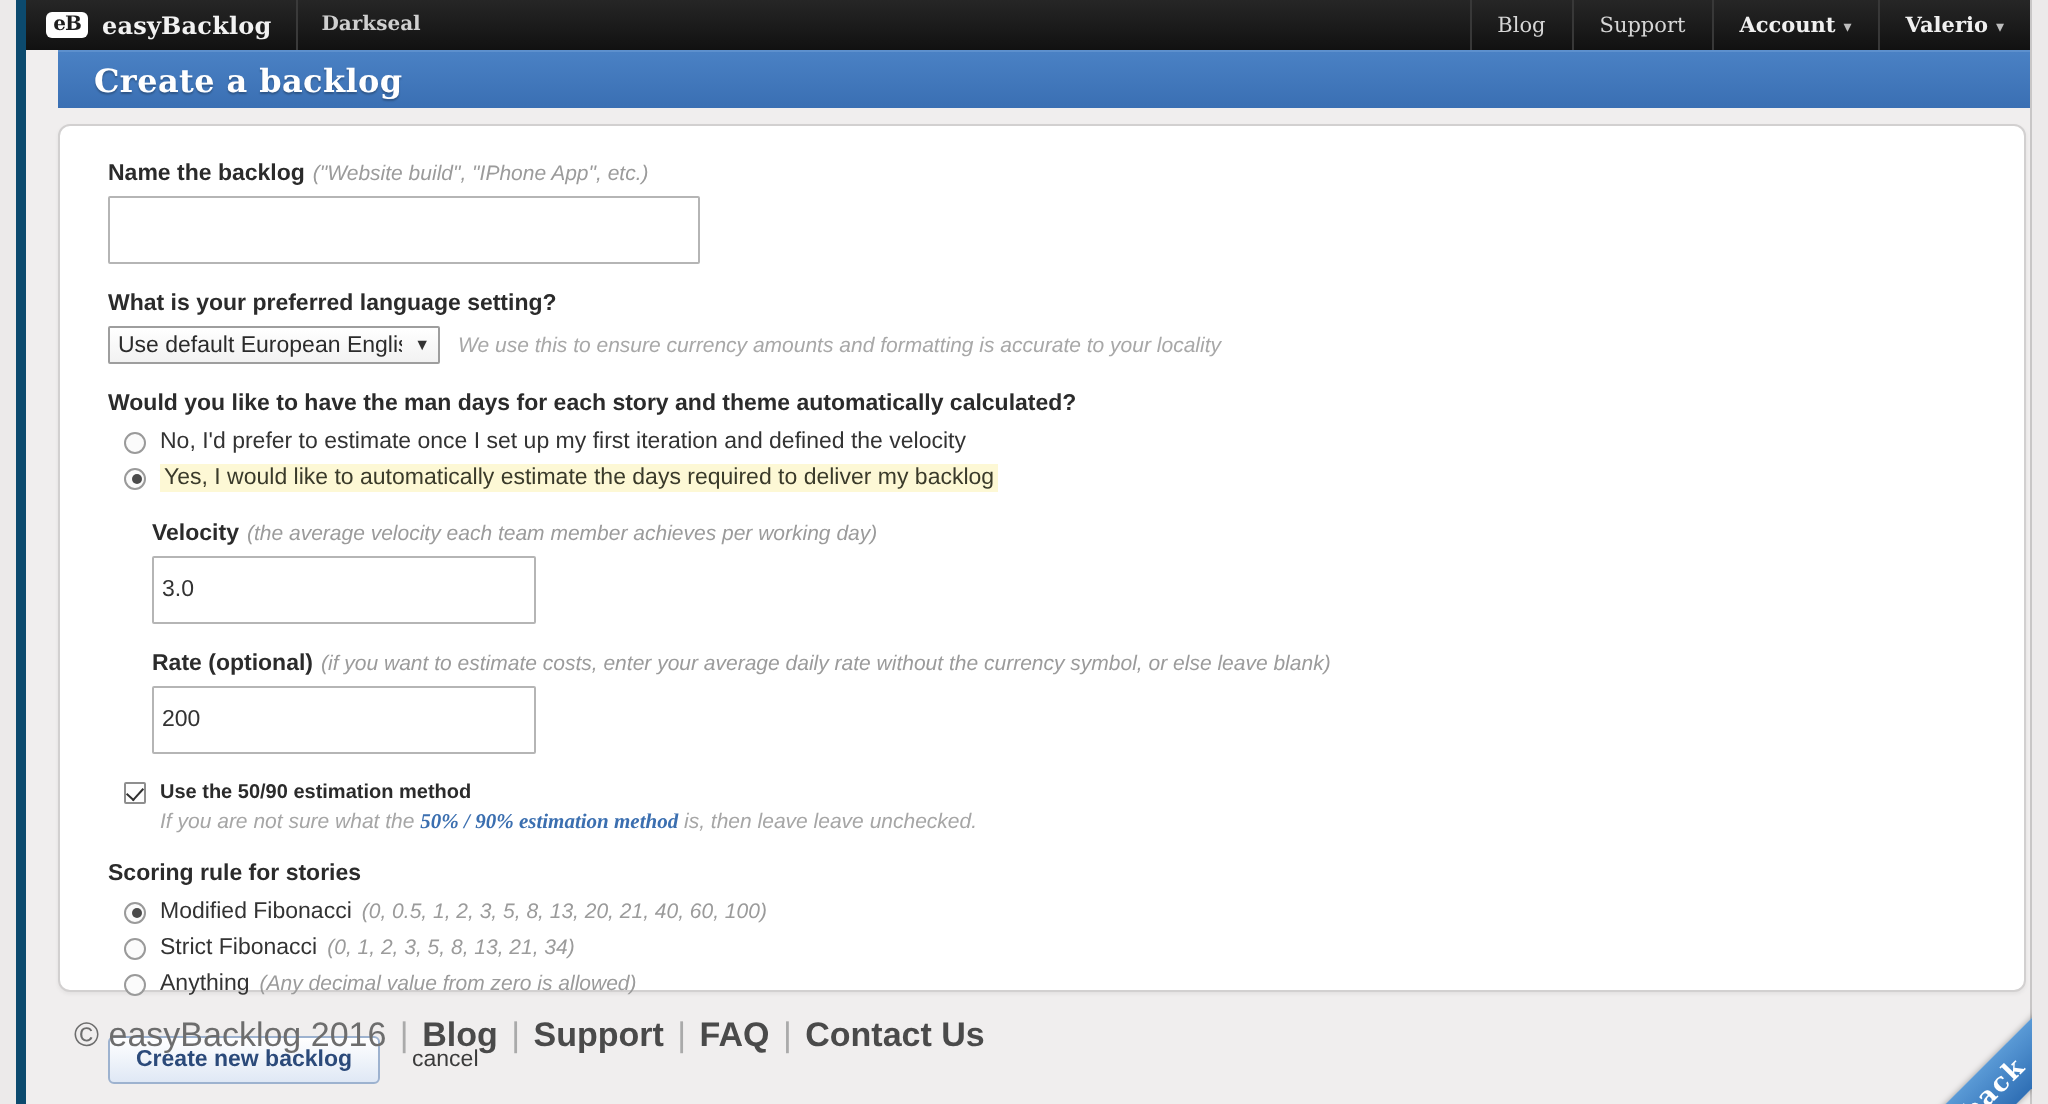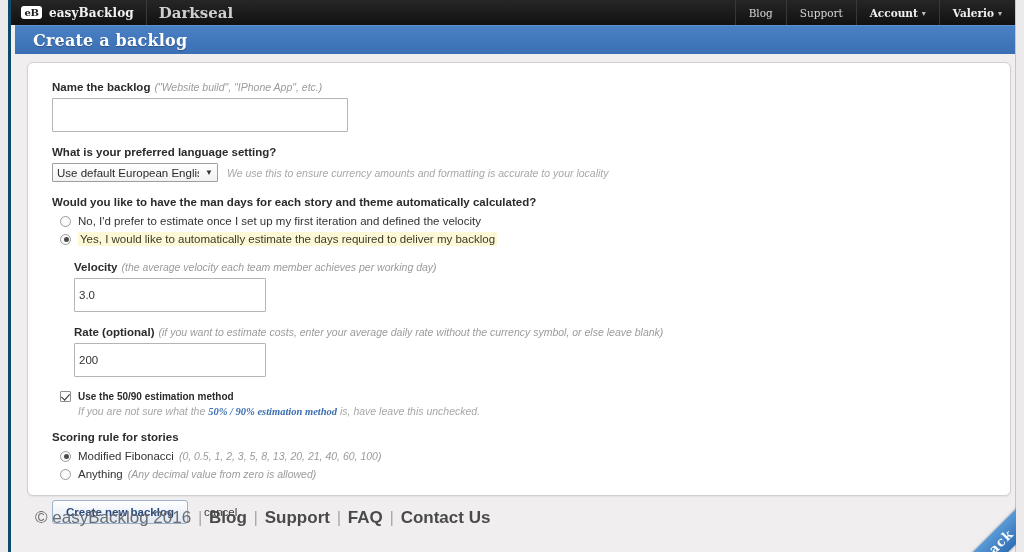--- a/index.html
+++ b/index.html
@@ -18,21 +18,21 @@
   #page {
     position: absolute; left: 0; top: 0;
     width: 1024px; height: 552px;
     background: #eceaea;
     overflow: hidden;
   }
   #page-inner {
     position: absolute;
     left: 8px; top: 0; right: 8px; bottom: 0;
     background: #f0eeee;
-    border-left: 3px solid #0c4a6e;
+    border-left: 5px solid #0c4a6e;
     border-right: 1px solid #c8c6c6;
   }
 
   
   .topbar {
     position: absolute; left: 0; top: 0; right: 0;
     height: 25px;
     background: #1b1b1b;
     background: linear-gradient(#262626, #111111);
     display: flex; align-items: center;
@@ -63,21 +63,21 @@
   }
   .brand-sep {
     width: 1px; height: 25px;
     background: #3a3a3a;
     margin: 0 12px;
   }
   .account-name {
     color: #cfcfcf;
     font-family: "DejaVu Serif", serif;
     font-weight: bold;
-    font-size: 15px;
+    font-size: 10px;
   }
   .topnav {
     margin-left: auto;
     display: flex; align-items: stretch; height: 25px;
   }
   .topnav-item {
     display: flex; align-items: center;
     padding: 0 13px;
     height: 25px;
     color: #d6d6d6;
@@ -85,21 +85,21 @@
     font-size: 10.5px;
     border-left: 1px solid #383838;
     white-space: nowrap;
     cursor: pointer;
   }
   .topnav-item.bold { font-weight: bold; color: #f0f0f0; }
   .caret { margin-left: 4px; font-size: 8px; color: #bdbdbd; }
 
   
   .titlebar {
-    position: absolute; left: 4px; top: 25px; right: 0;
+    position: absolute; left: 16px; top: 25px; right: 0;
     height: 29px;
     background: #4279bd;
     background: linear-gradient(#4a81c4, #3a6fb3);
     border-top: 1px solid #5d90cd;
     display: flex; align-items: center;
   }
   .titlebar h1 {
     margin: 0; padding-left: 18px;
     font-family: "DejaVu Serif", serif;
     font-weight: bold;
@@ -400,30 +400,35 @@
           </div>
           <input class="text small" type="text" value="200" style="">
         </div>
 
         <div class="block">
           <div class="check-row">
             <span class="checkbox on"></span>
             <span class="check-label">Use the 50/90 estimation method</span>
           </div>
           <div class="sub-note">
-            <span>If you are not sure what the </span><span class="link">50% / 90% estimation method</span><span> is, have leave this unchecked.</span>
+            <span>If you are not sure what the </span><span class="link">50% / 90% estimation method</span><span> is, then leave leave unchecked.</span>
           </div>
         </div>
 
         <div class="block">
           <div class="qlabel">Scoring rule for stories</div>
           <div class="radio-row">
             <span class="radio on"></span>
             <span class="rlabel">Modified Fibonacci</span>
             <span class="rnote">(0, 0.5, 1, 2, 3, 5, 8, 13, 20, 21, 40, 60, 100)</span>
+          </div>
+          <div class="radio-row">
+            <span class="radio"></span>
+            <span class="rlabel">Strict Fibonacci</span>
+            <span class="rnote">(0, 1, 2, 3, 5, 8, 13, 21, 34)</span>
           </div>
           <div class="radio-row">
             <span class="radio"></span>
             <span class="rlabel">Anything</span>
             <span class="rnote">(Any decimal value from zero is allowed)</span>
           </div>
         </div>
 
         <div class="actions">
           <button class="btn-primary">Create new backlog</button>

